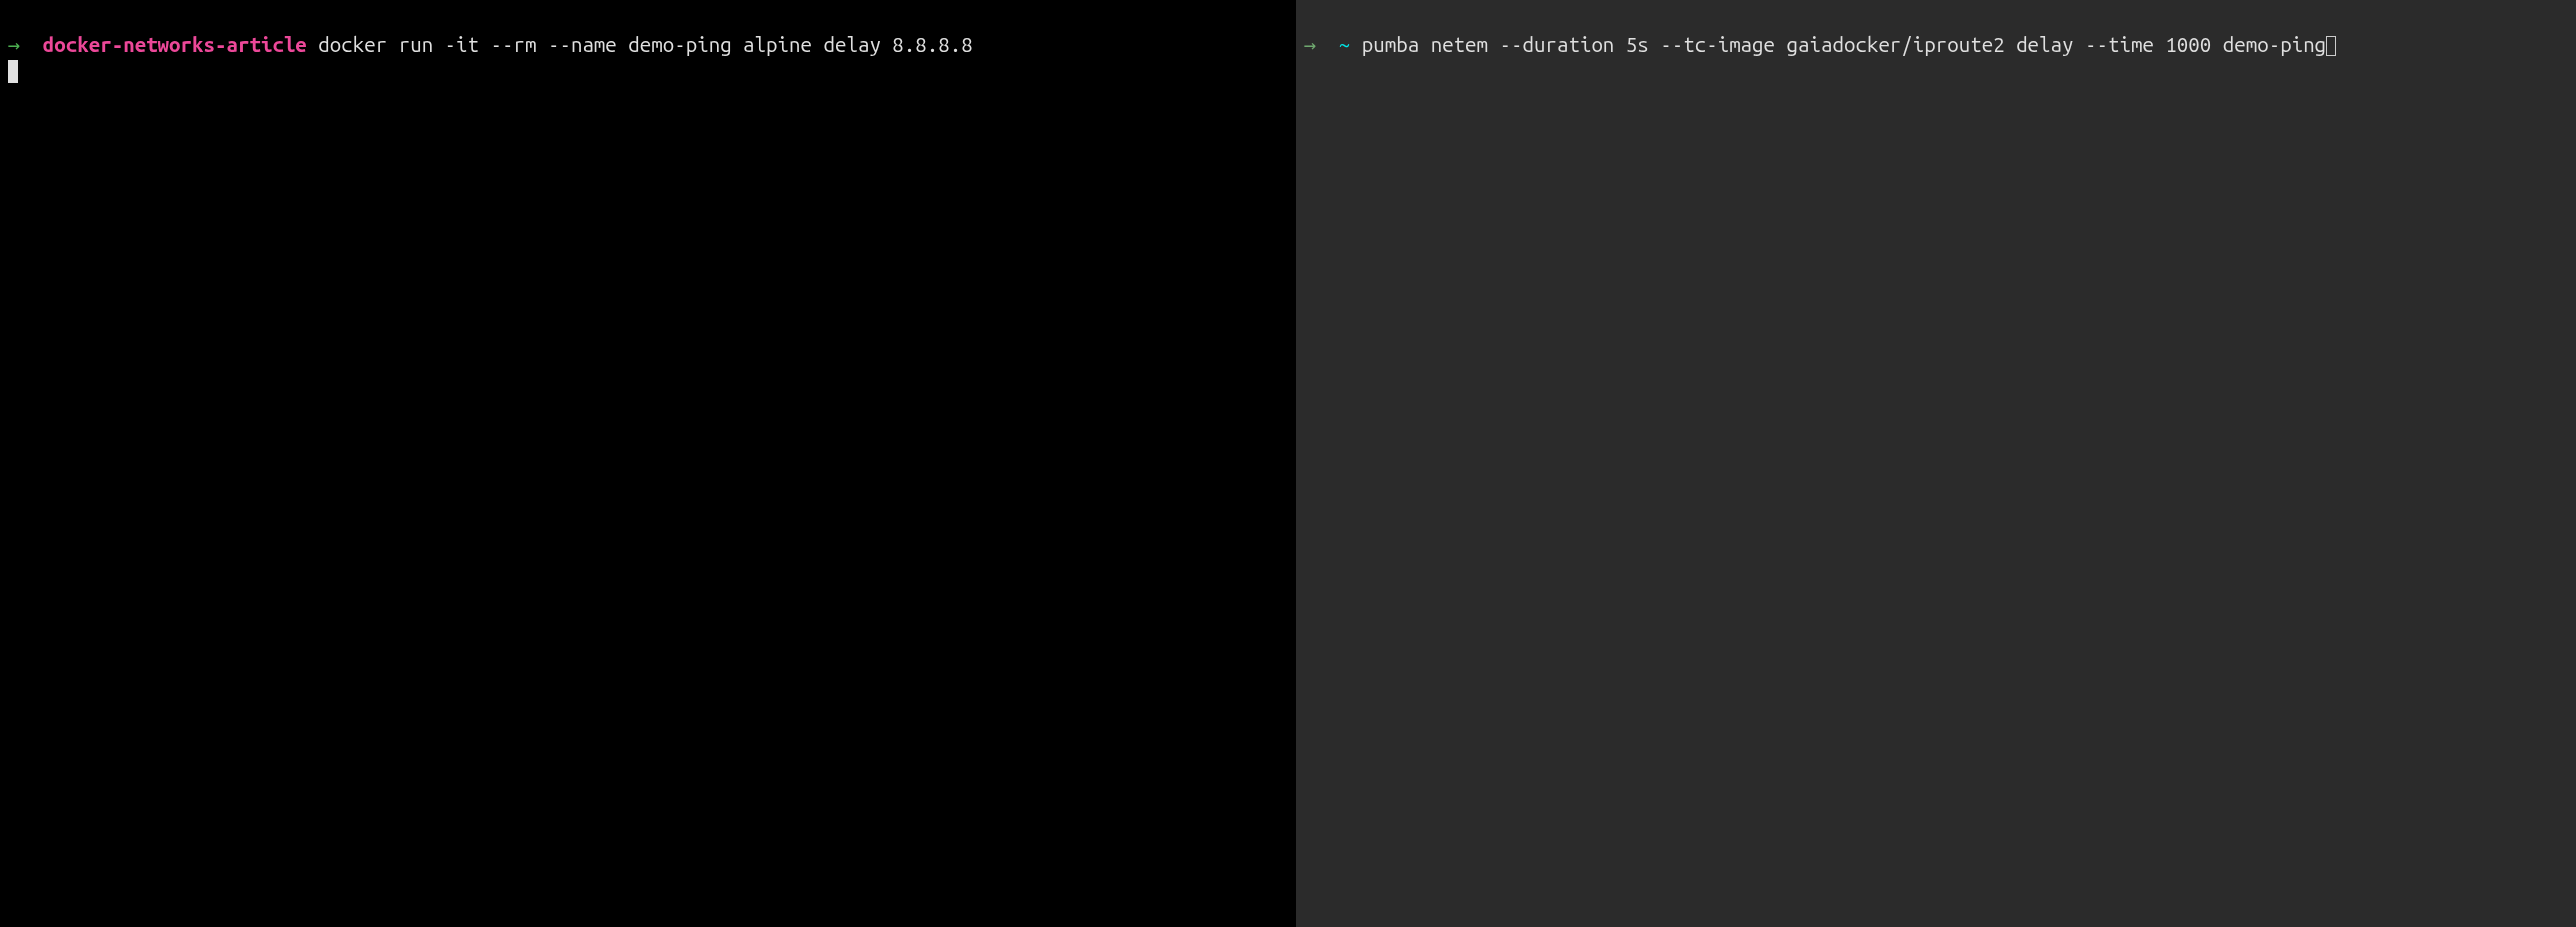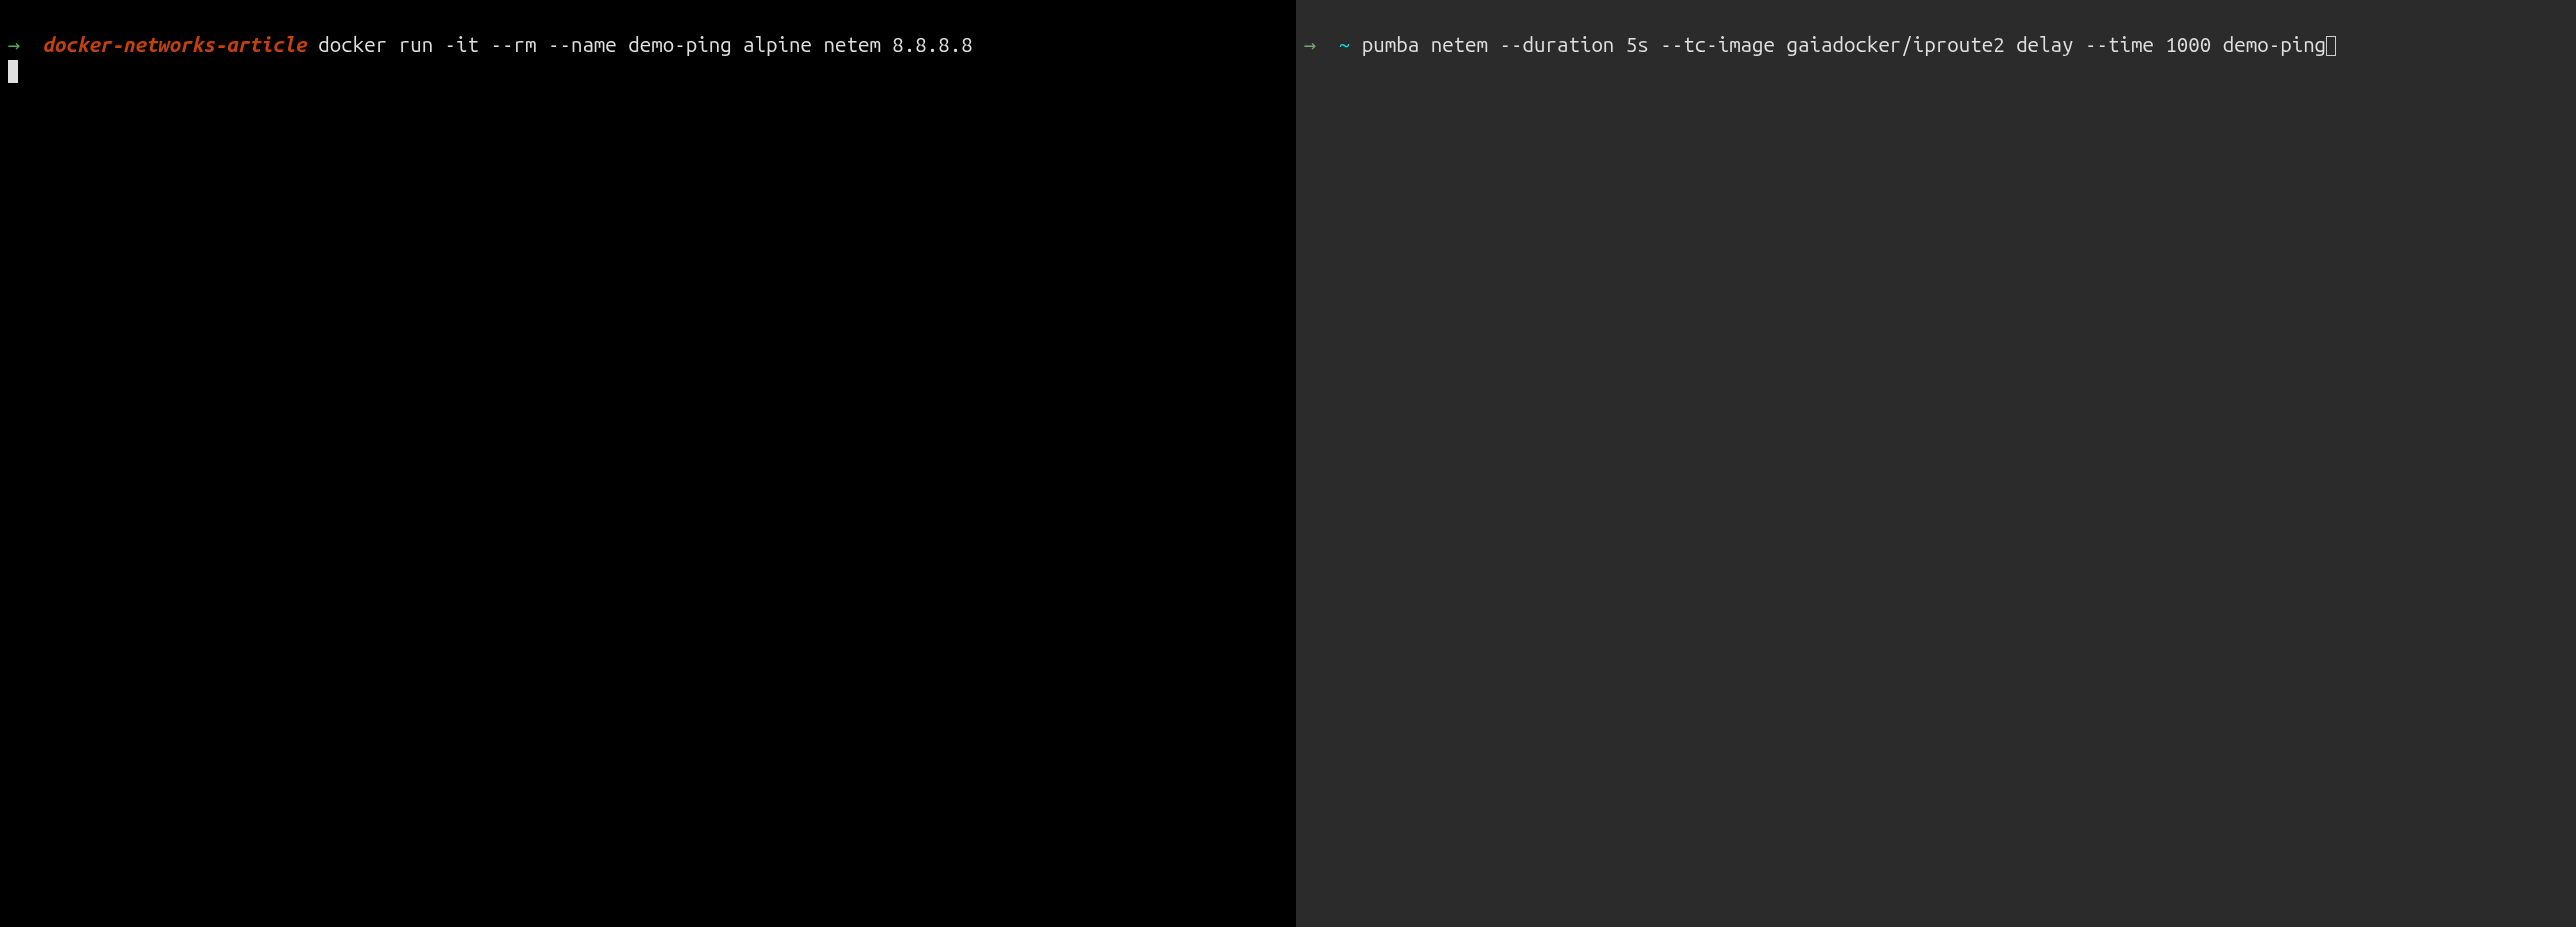--- a/index.html
+++ b/index.html
@@ -30,23 +30,22 @@
     .pane-right {
       flex: 1;
       background: #2b2b2b;
       color: #cccccc;
       border-left: 0.9px solid #000;
     }
     .prompt-arrow {
       color: #4caf50;
     }
     .prompt-dir {
-      color: #c2410c;
+      color: #ec4899;
       font-weight: bold;
-      font-style: italic;
     }
     .cmd-text {
       color: #e0e0e0;
     }
     .cursor {
       display: inline-block;
       width: 10.3px;
       height: 22.4px;
       background: #e0e0e0;
       vertical-align: text-bottom;
@@ -63,20 +62,20 @@
       color: #00e6e6;
     }
     .prompt-arrow-dim {
       color: #6fa86f;
     }
   </style>
 </head>
 <body>
 
 <div class="pane pane-left">
-<span class="prompt-arrow">→</span>  <span class="prompt-dir">docker-networks-article</span> <span class="cmd-text">docker run -it --rm --name demo-ping alpine netem 8.8.8.8</span>
+<span class="prompt-arrow">→</span>  <span class="prompt-dir">docker-networks-article</span> <span class="cmd-text">docker run -it --rm --name demo-ping alpine delay 8.8.8.8</span>
 <span class="cursor"></span>
 </div>
 
 <div class="pane pane-right">
 <span class="prompt-arrow-dim">→</span>  <span class="prompt-tilde">~</span> <span class="cmd-text">pumba netem --duration 5s --tc-image gaiadocker/iproute2 delay --time 1000 demo-ping</span><span class="cursor-outline"></span>
 </div>
 
 
 </body></html>

